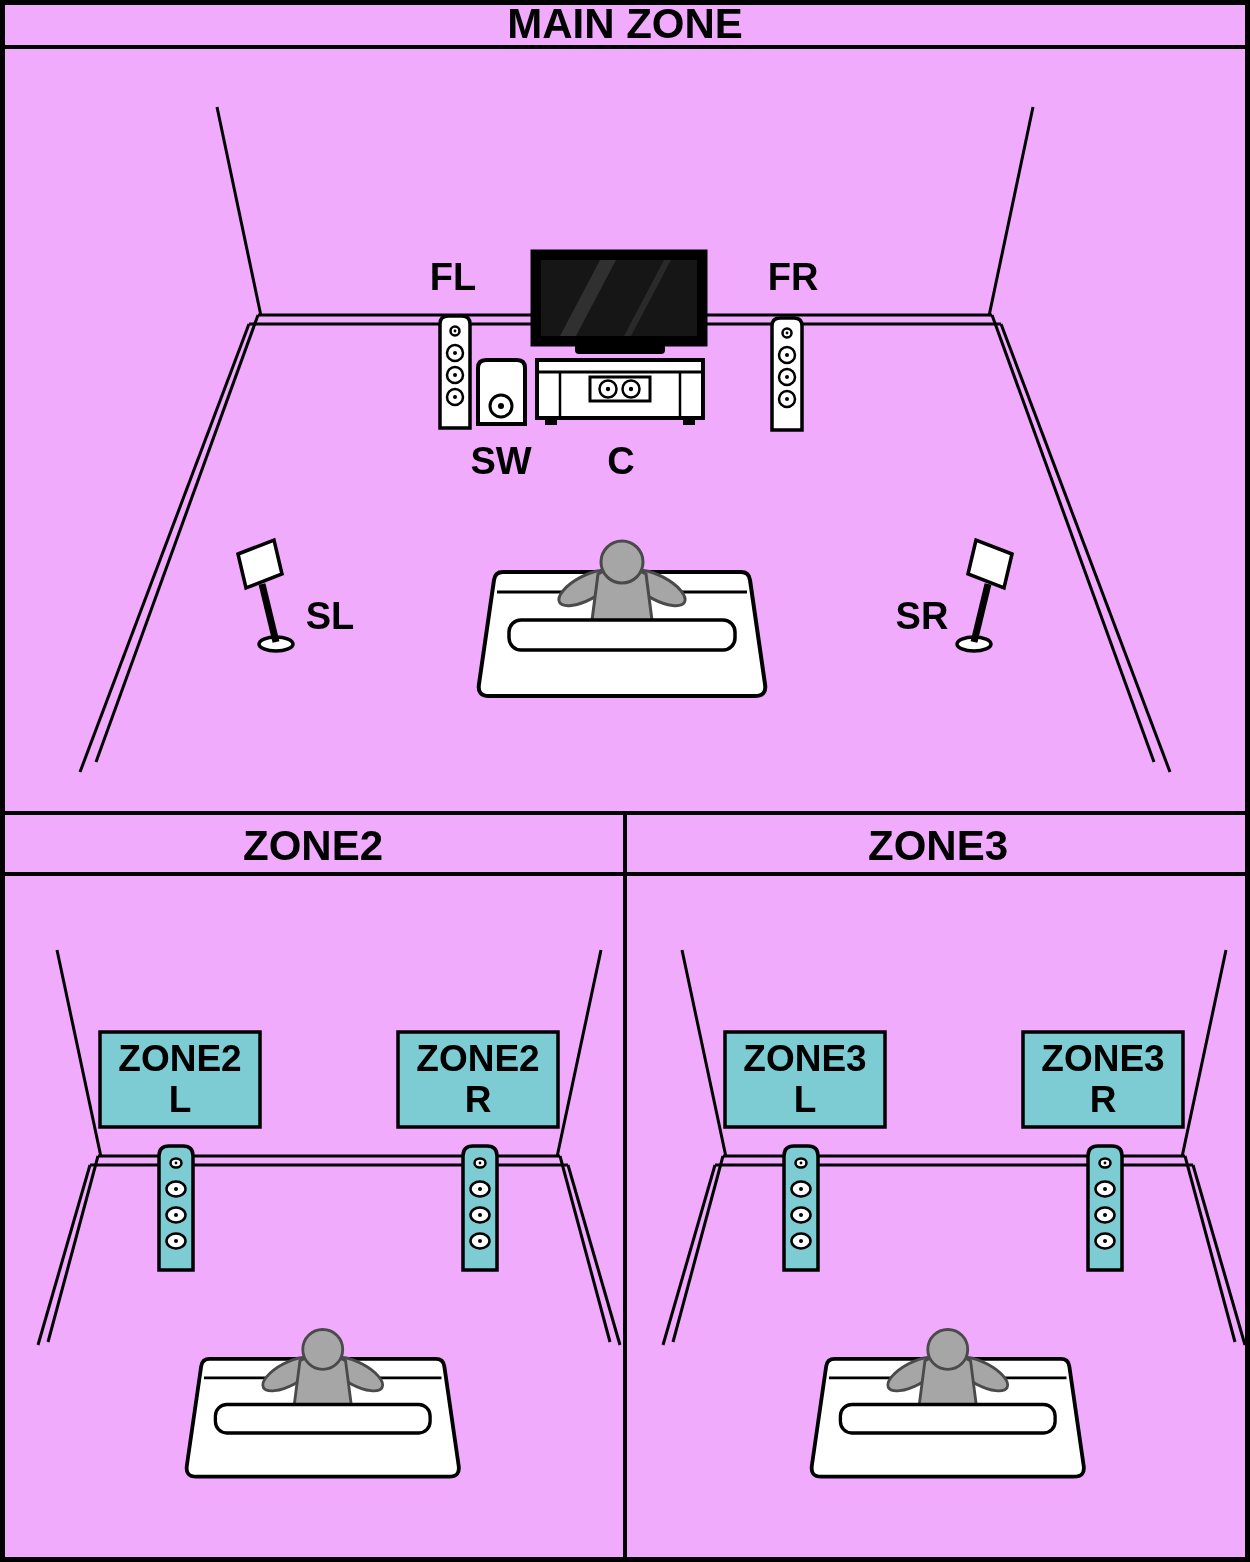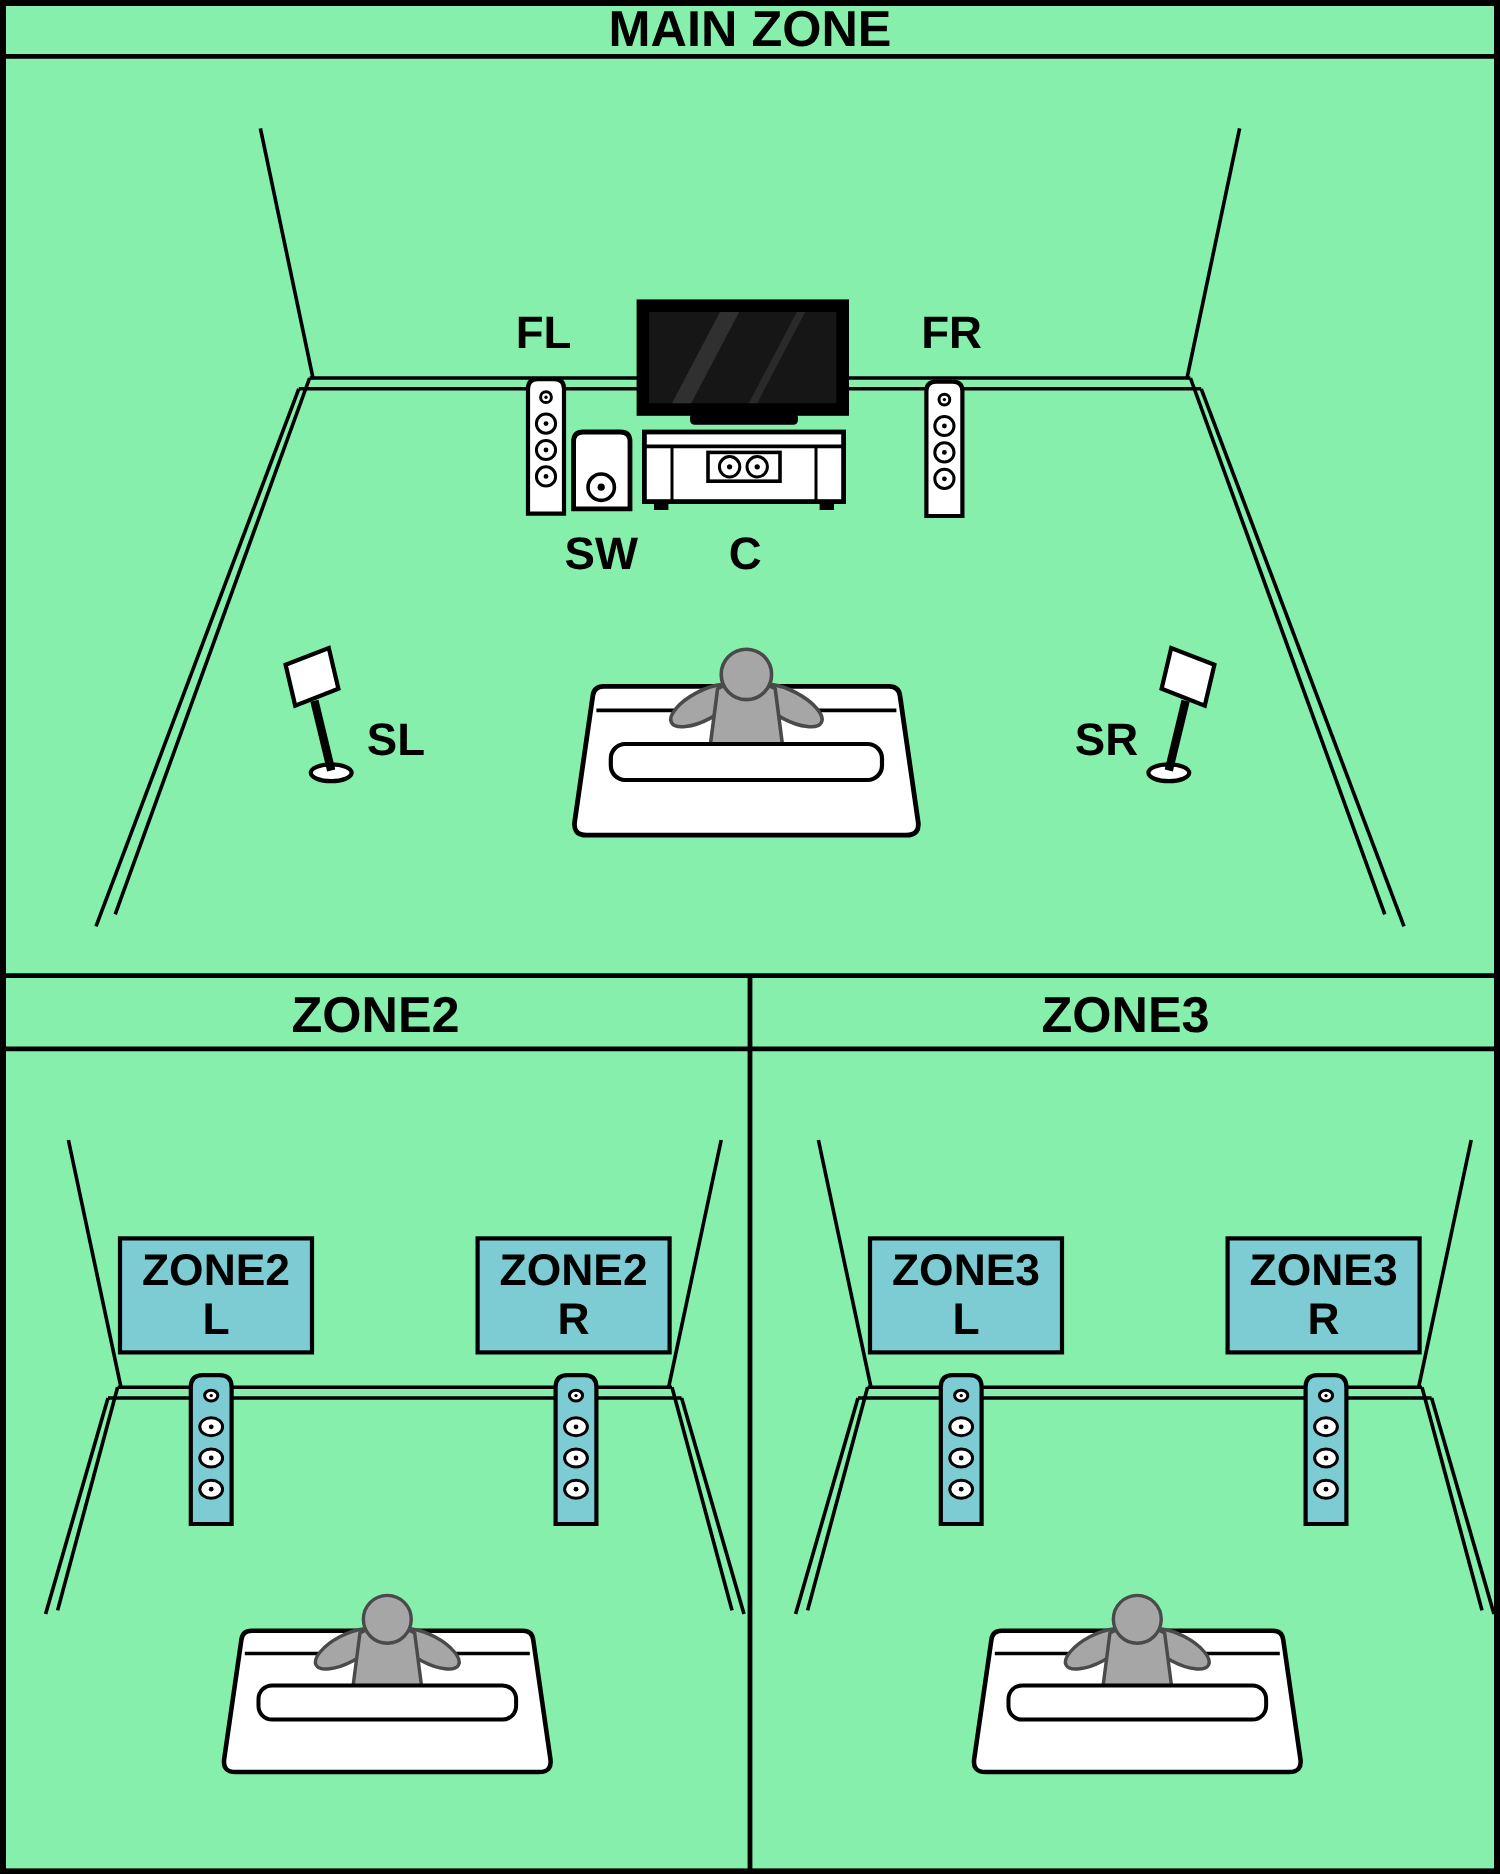--- a/index.html
+++ b/index.html
@@ -1,16 +1,16 @@
 <!DOCTYPE html>
 <html style="--teal: #7dccd3; --person: #a6a6a6; --ink: #000000;"><head>
 <meta charset="utf-8">
 <style>
   html,body { margin:0; padding:0; background:#ffffff; }
-  .diagram-wrap { width:1250px; height:1562px; position:relative; background:#86efac; }
+  .diagram-wrap { width:1250px; height:1562px; position:relative; background:#f0abfc; }
   svg { display:block; }
   text {
     font-family:"Liberation Sans","DejaVu Sans",sans-serif;
     font-weight:bold;
     fill:#000;
   }
   .title-text { font-size:42px; }
   .label-text { font-size:38px; }
   .box-text   { font-size:37px; }
   .ln   { stroke:var(--ink,#000); fill:none; }

